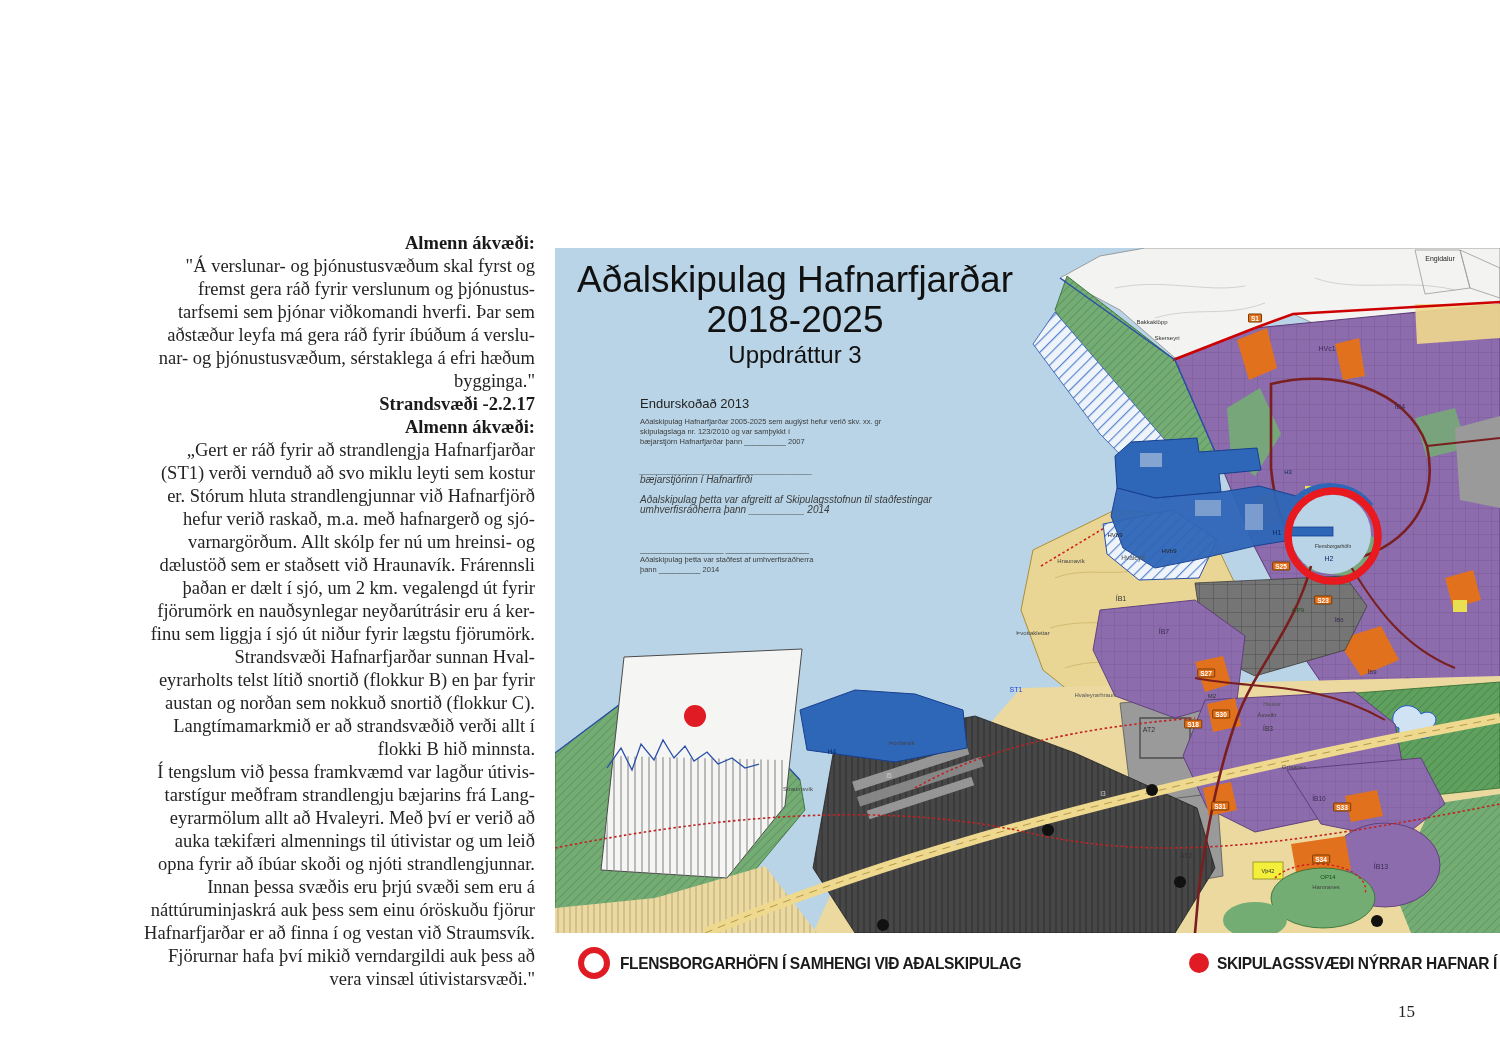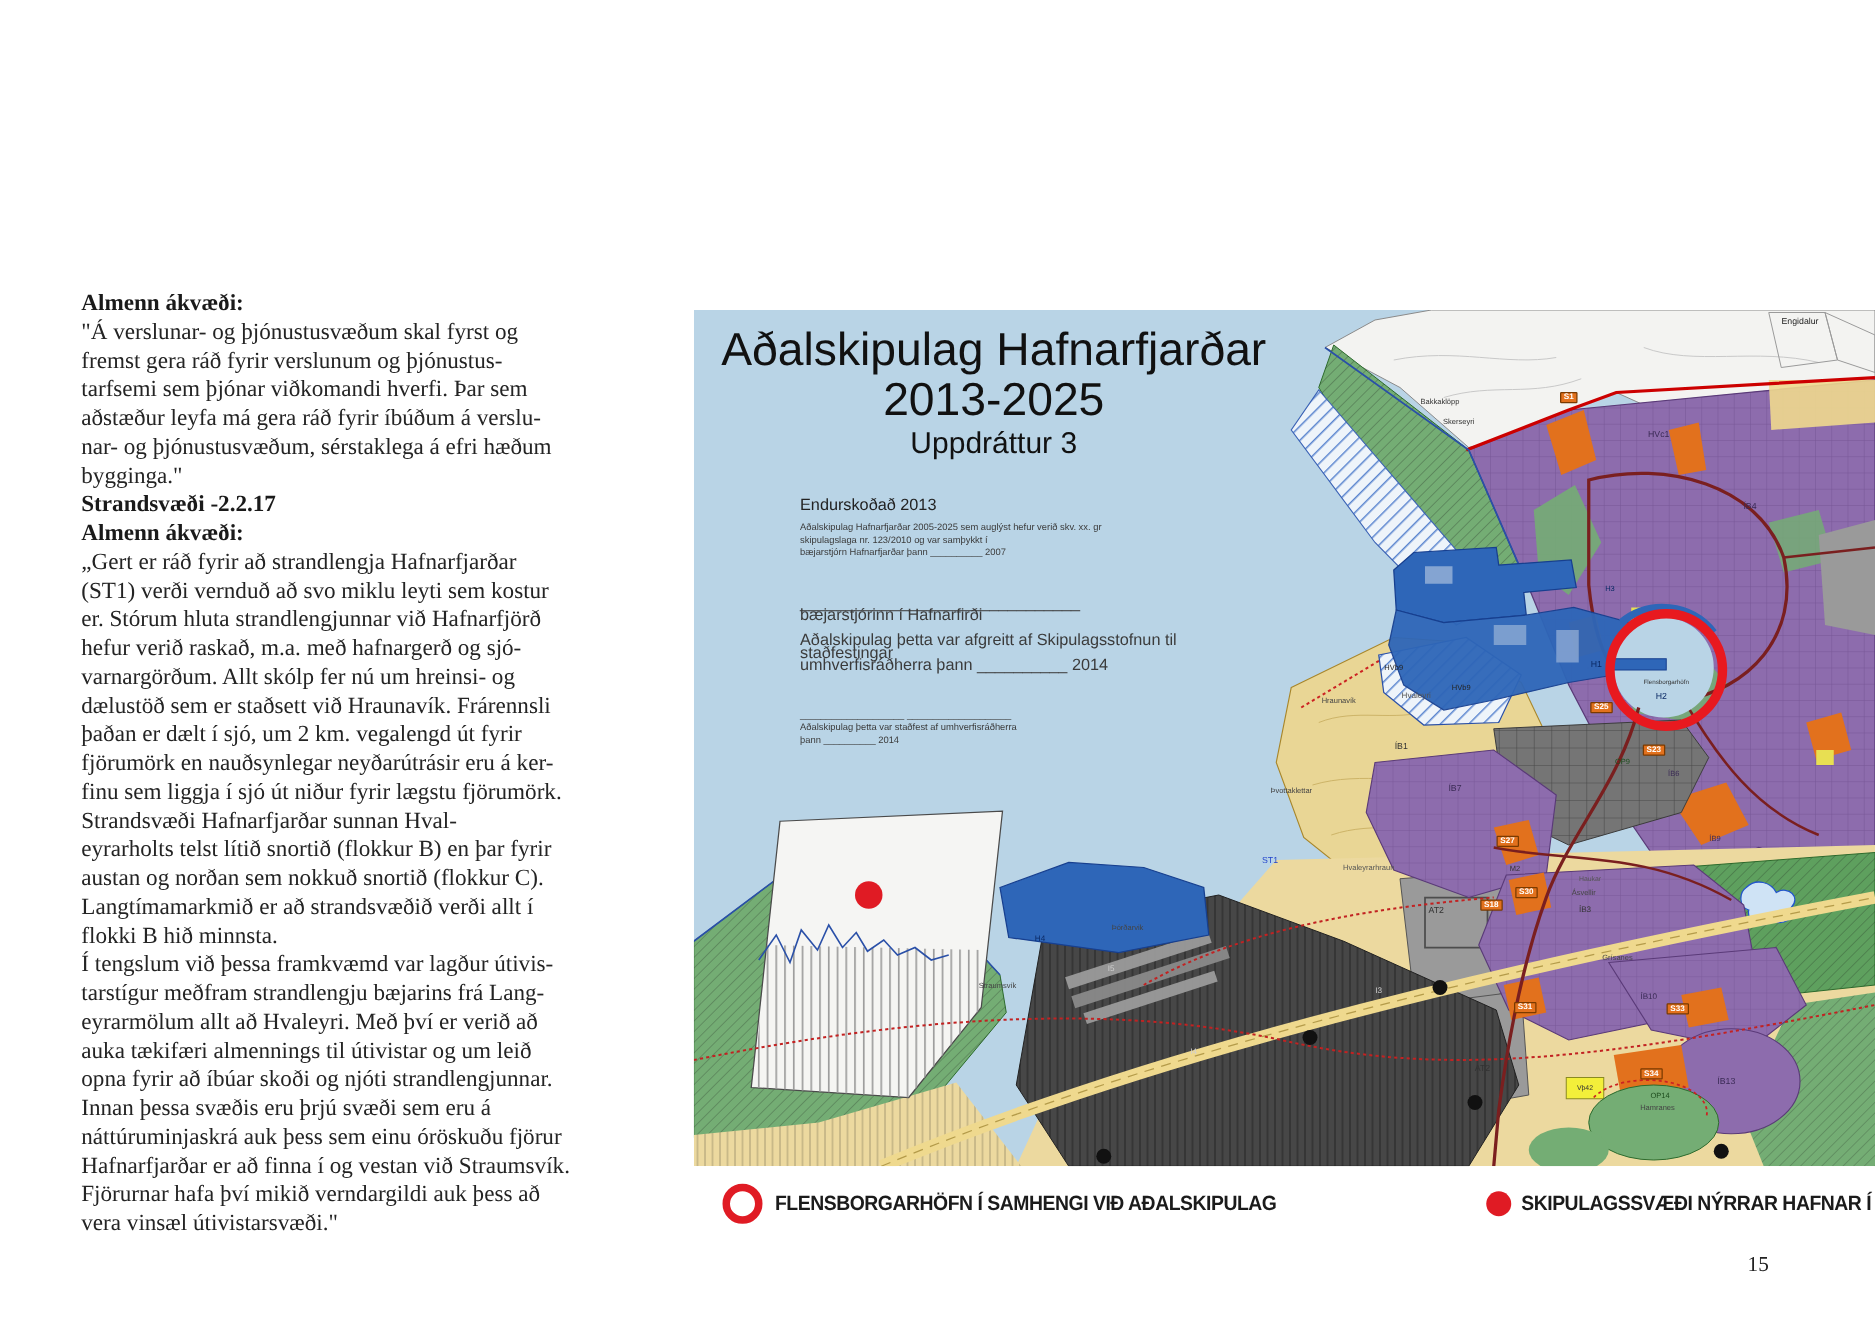--- a/index.html
+++ b/index.html
@@ -1,37 +1,37 @@
 <!DOCTYPE html>
 <html><head>
 <meta charset="utf-8">
 <style>
   html,body{margin:0;padding:0;background:#ffffff;}
   .page{position:relative;width:1500px;height:1061px;background:#ffffff;overflow:hidden;
         font-family:"Liberation Serif",serif;color:#1c1c1c;}
 
   
-  .leftcol{position:absolute;left:65px;top:232px;width:470px;}
+  .leftcol{position:absolute;left:65px;top:232px;width:470px;text-align:right;}
   .para{white-space:pre;font-size:18.5px;line-height:23px;color:#242424;}
   .h-bold{font-weight:bold;font-size:18.5px;line-height:23px;color:#1a1a1a;}
   .sec2{}
 
   
   .map{position:absolute;left:555px;top:248px;width:945px;height:685px;overflow:hidden;}
   .map svg{position:absolute;left:0;top:0;}
   .map-title{position:absolute;left:0px;top:12px;width:480px;text-align:center;
              font-family:"Liberation Sans",sans-serif;color:#111;}
   .map-title .t1{font-size:37px;line-height:40px;}
   .map-title .t2{font-size:37px;line-height:40px;}
   .map-title .t3{font-size:24px;line-height:30px;}
   .cert{position:absolute;left:85px;top:148px;width:330px;text-align:left;
         font-family:"Liberation Sans",sans-serif;color:#3b3b3b;}
   .cert .c-head{font-size:13px;margin-bottom:6px;color:#222;}
   .cert .c-body{font-size:7.5px;line-height:10px;white-space:pre-line;}
-  .cert .c-mid{margin-top:30px;font-size:13px;line-height:10px;white-space:pre-line;}
+  .cert .c-mid{margin-top:18px;font-size:10px;line-height:10px;white-space:pre-line;font-style:italic;}
   .cert .c-foot{margin-top:30px;font-size:7.5px;line-height:10px;white-space:pre-line;}
   .map-labels{position:absolute;left:0;top:0;width:945px;height:685px;pointer-events:none;}
   .map-label{position:absolute;transform:translate(-50%,-50%);
              font-family:"Liberation Sans",sans-serif;font-size:6.5px;color:#333;white-space:nowrap;}
   .map-label.chip{background:#e2711d;color:#fff;font-weight:bold;padding:0 2px;border:0.5px solid #7a3a00;border-radius:1px;}
 
   
   .legend{position:absolute;left:578px;top:940px;width:900px;height:46px;
           font-family:"Liberation Sans",sans-serif;display:flex;align-items:center;gap:12px;}
   .legend-item{display:flex;align-items:center;}
@@ -234,21 +234,21 @@
       <circle cx="597" cy="542" r="6" fill="#111"></circle>
       <circle cx="328" cy="677" r="6" fill="#111"></circle>
       <circle cx="625" cy="634" r="6" fill="#111"></circle>
       <circle cx="822" cy="673" r="6" fill="#111"></circle>
 
       <circle cx="778" cy="288" r="45" fill="none" stroke="#e8191f" stroke-width="7.5"></circle>
     </svg>
 
     <div class="map-title">
       <div class="t1">Aðalskipulag Hafnarfjarðar</div>
-      <div class="t2">2013-2025</div>
+      <div class="t2">2018-2025</div>
       <div class="t3">Uppdráttur 3</div>
     </div>
 
     <div class="cert">
       <div class="c-head">Endurskoðað 2013</div>
       <div class="c-body">Aðalskipulag Hafnarfjarðar 2005-2025 sem auglýst hefur verið skv. xx. gr
 skipulagslaga nr. 123/2010 og var samþykkt í
 bæjarstjórn Hafnarfjarðar þann __________ 2007</div>
       <div class="c-mid">_______________________________
 bæjarstjórinn í Hafnarfirði

